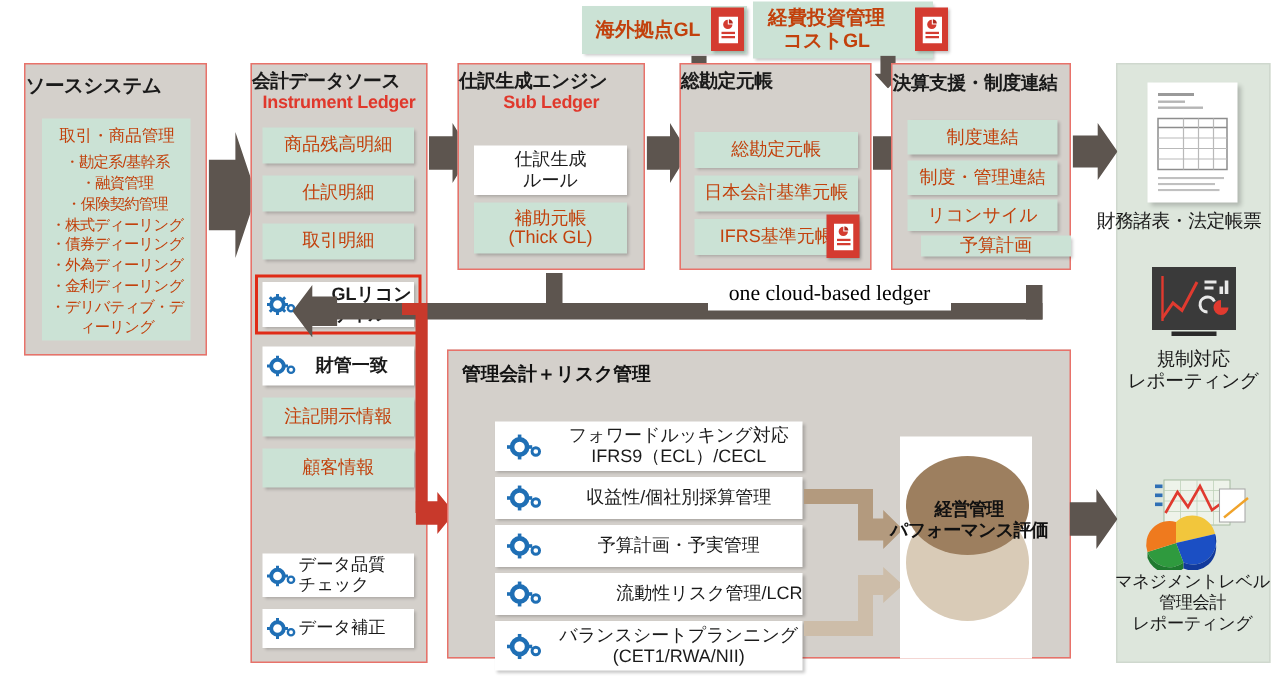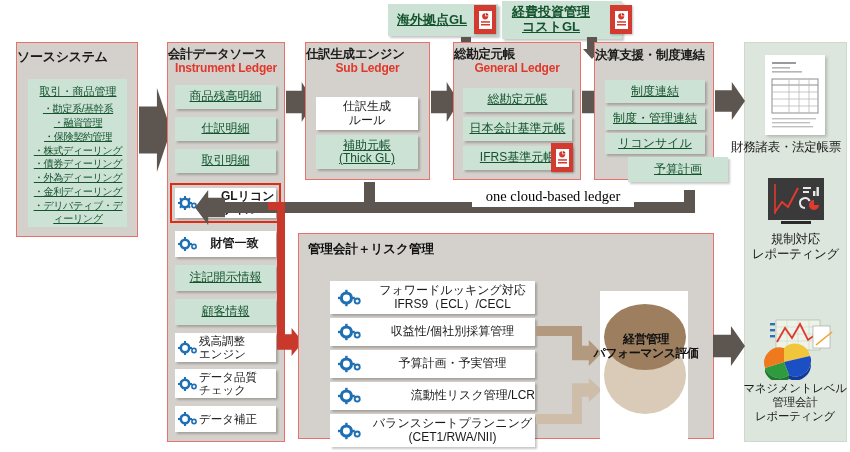--- a/index.html
+++ b/index.html
@@ -30,24 +30,23 @@
     color: #e0382c;
     letter-spacing: -0.2px;
     line-height: 1.08;
   }
   .gbox {               
     position: absolute;
     background: #cbe2d5;
     border: none;
     display: flex; align-items: center; justify-content: center;
     text-align: center;
-    color: #14532d;
+    color: #c2410c;
     line-height: 1.12;
     box-shadow: 1.5px 1.5px 2px rgba(0,0,0,.22);
-    text-decoration: underline;
   }
   .wbox {               
     position: absolute;
     background: #ffffff;
     display: flex; align-items: center; justify-content: center;
     text-align: center;
     color: #1a1a1a;
     line-height: 1.12;
     box-shadow: 1.5px 1.5px 2px rgba(0,0,0,.22);
   }
@@ -293,34 +292,20 @@
     <span>財管一致</span>
   </div>
 
   <div class="gbox" style="left:175px; top:265px; width:101px; height:26px; font-size:12px;">
     <span>注記開示情報</span>
   </div>
   <div class="gbox" style="left:175px; top:299px; width:101px; height:26px; font-size:12px;">
     <span>顧客情報</span>
   </div>
 
-  <div class="wbox gear" style="left:175px; top:333px; width:101px; height:29px; font-size:11.5px; white-space:pre-line;">
-    <svg class="gear-ico" viewBox="0 0 20 14">
-      <circle cx="7" cy="7" r="4.2" fill="none" stroke="#1f6fb5" stroke-width="2.6"></circle>
-      <g fill="#1f6fb5">
-        <rect x="6" y="0" width="2" height="3"></rect>
-          <rect x="6" y="11" width="2" height="3"></rect>
-        <rect x="0" y="6" width="3" height="2"></rect>
-          <rect x="11" y="6" width="3" height="2"></rect>
-      </g>
-      <circle cx="16" cy="9.5" r="2.1" fill="none" stroke="#1f6fb5" stroke-width="1.6"></circle>
-    </svg>
-    <span>残高調整
-エンジン</span>
-  </div>
   <div class="wbox gear" style="left:175px; top:369px; width:101px; height:29px; font-size:11.5px; white-space:pre-line;">
     <svg class="gear-ico" viewBox="0 0 20 14">
       <circle cx="7" cy="7" r="4.2" fill="none" stroke="#1f6fb5" stroke-width="2.6"></circle>
       <g fill="#1f6fb5">
         <rect x="6" y="0" width="2" height="3"></rect>
           <rect x="6" y="11" width="2" height="3"></rect>
         <rect x="0" y="6" width="3" height="2"></rect>
           <rect x="11" y="6" width="3" height="2"></rect>
       </g>
       <circle cx="16" cy="9.5" r="2.1" fill="none" stroke="#1f6fb5" stroke-width="1.6"></circle>
@@ -354,21 +339,20 @@
   </div>
   <div class="gbox" style="left:316px; top:135px; width:102px; height:34px; font-size:12px; white-space:pre-line;">
     <span>補助元帳
 (Thick GL)</span>
   </div>
 
   <div class="arrow-r" style="left:431px; top:82px; width:28px; height:40px;"></div>
 
   <div class="panel" style="left:453px; top:42px; width:128px; height:138px;">
     <div class="panel-title" style="margin-top:5px; font-size:12.5px;">総勘定元帳</div>
-    <div class="panel-sub" style="font-size:12px;">General Ledger</div>
   </div>
   <div class="gbox" style="left:463px; top:88px; width:109px; height:24px; font-size:12px;">
     <span>総勘定元帳</span>
   </div>
   <div class="gbox" style="left:463px; top:117px; width:109px; height:24px; font-size:12px;">
     <span>日本会計基準元帳</span>
   </div>
   <div class="gbox" style="left:463px; top:146px; width:109px; height:24px; font-size:12px;">
     <span>IFRS基準元帳</span>
   </div>
@@ -389,21 +373,21 @@
   </div>
   <div class="gbox" style="left:605px; top:80px; width:100px; height:23px; font-size:12px;">
     <span>制度連結</span>
   </div>
   <div class="gbox" style="left:605px; top:107px; width:100px; height:23px; font-size:12px;">
     <span>制度・管理連結</span>
   </div>
   <div class="gbox" style="left:605px; top:133px; width:100px; height:21px; font-size:12px;">
     <span>リコンサイル</span>
   </div>
-  <div class="gbox" style="left:628px; top:157px; width:100px; height:25px; font-size:12px;">
+  <div class="gbox" style="left:614px; top:157px; width:100px; height:14px; font-size:12px;">
     <span>予算計画</span>
   </div>
 
   <div class="arrow-r" style="left:715px; top:82px; width:30px; height:38px;"></div>
 
   <div style="position:absolute; left:684px; top:190px; width:11px; height:23px; background:#5d554f;"></div>
   <div style="position:absolute; left:212px; top:202px; width:483px; height:11px; background:#5d554f;"></div>
   <div style="position:absolute; left:364px; top:182px; width:11px; height:22px; background:#5d554f;"></div>
   <div class="arrow-l" style="left:195px; top:190px; width:30px; height:35px;"></div>
   <div id="cloud-label" style="left:472px; top:186px; width:162px; height:21px; font-size:14.5px;">one cloud-based ledger</div>

